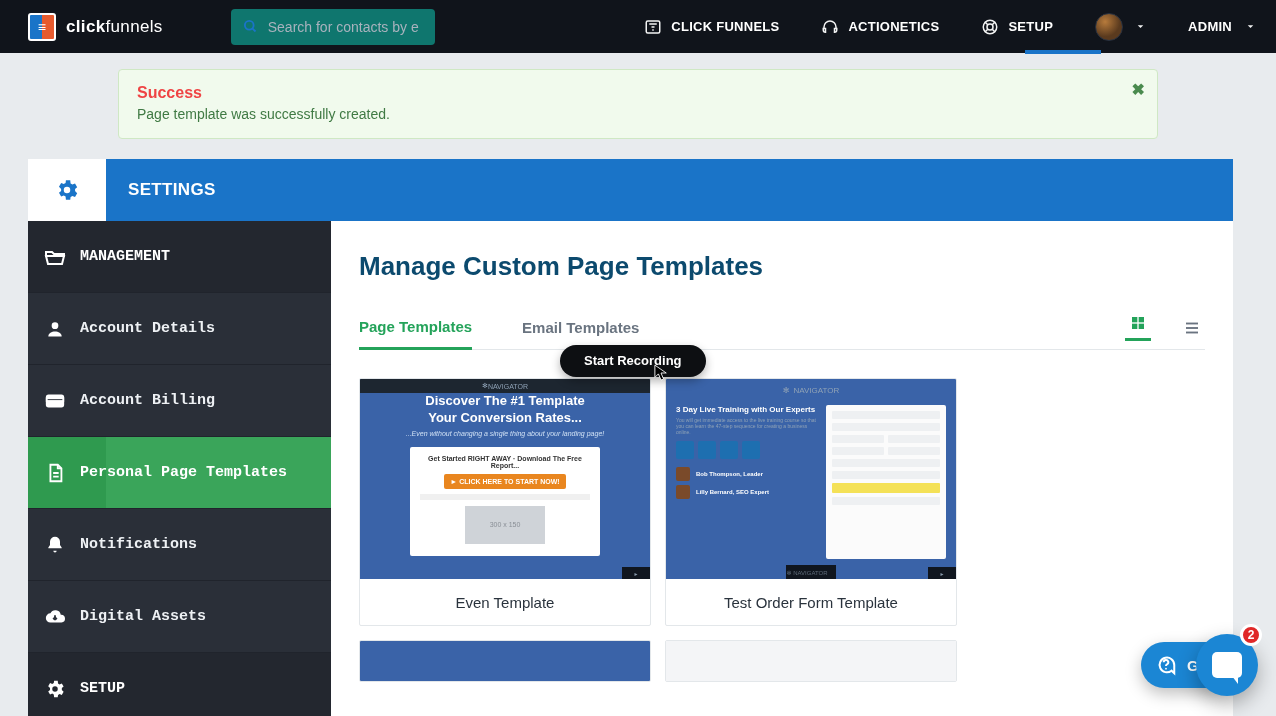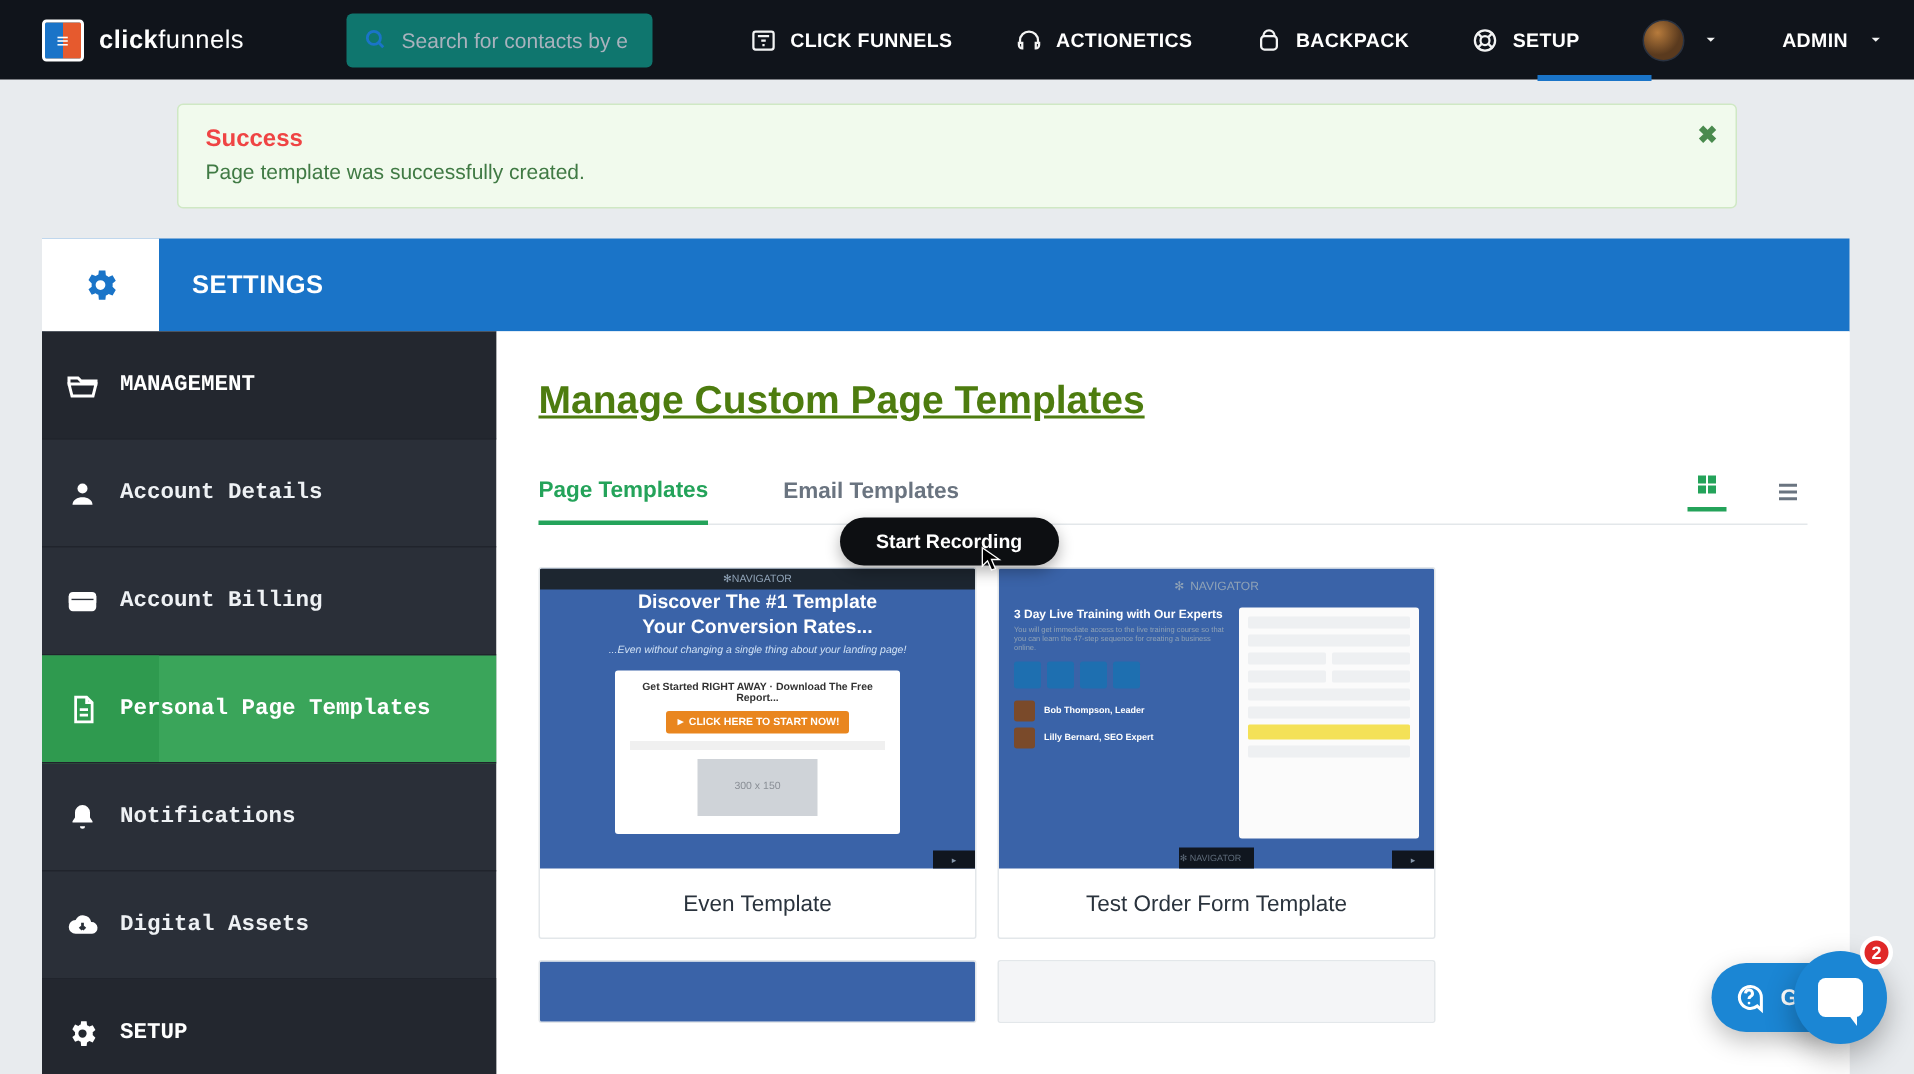--- a/index.html
+++ b/index.html
@@ -186,23 +186,22 @@
   .content {
     flex: 1;
     padding: 30px 28px 0 28px;
     background: #fff;
     overflow: hidden;
     position: relative;
   }
   .content h1 {
     font-size: 26px;
     font-weight: 800;
-    color: #4d7c0f;
+    color: #0c4a6e;
     margin-bottom: 24px;
-    text-decoration: underline;
   }
   .tabbar {
     display: flex;
     align-items: center;
     border-bottom: 1px solid #e3e7ea;
     height: 44px;
     gap: 50px;
     position: relative;
   }
   .tab {
@@ -403,27 +402,20 @@
         <path d="M7 8h10M10 12h4M11 16h2"></path>
       </svg>
     <span>CLICK FUNNELS</span>
   </div>
   <div class="nav-item">
     <svg width="18" height="18" viewBox="0 0 24 24" fill="none" stroke="#fff" stroke-width="2">
         <path d="M4 14v-2a8 8 0 0 1 16 0v2"></path>
         <path d="M18 19a3 3 0 0 0 3-3v-2h-3v5zM6 19a3 3 0 0 1-3-3v-2h3v5z"></path>
       </svg>
     <span>ACTIONETICS</span>
-  </div>
-  <div class="nav-item">
-    <svg width="18" height="18" viewBox="0 0 24 24" fill="none" stroke="#fff" stroke-width="2">
-        <path d="M7 8a5 5 0 0 1 10 0"></path>
-        <rect x="5" y="8" width="14" height="12" rx="3"></rect>
-      </svg>
-    <span>BACKPACK</span>
   </div>
   <div class="nav-item">
     <svg width="18" height="18" viewBox="0 0 24 24" fill="none" stroke="#fff" stroke-width="2">
         <circle cx="12" cy="12" r="9"></circle>
         <circle cx="12" cy="12" r="4"></circle>
         <path d="M5 5l4 4M19 5l-4 4M5 19l4-4M19 19l-4-4"></path>
       </svg>
     <span>SETUP</span>
   </div>
 

